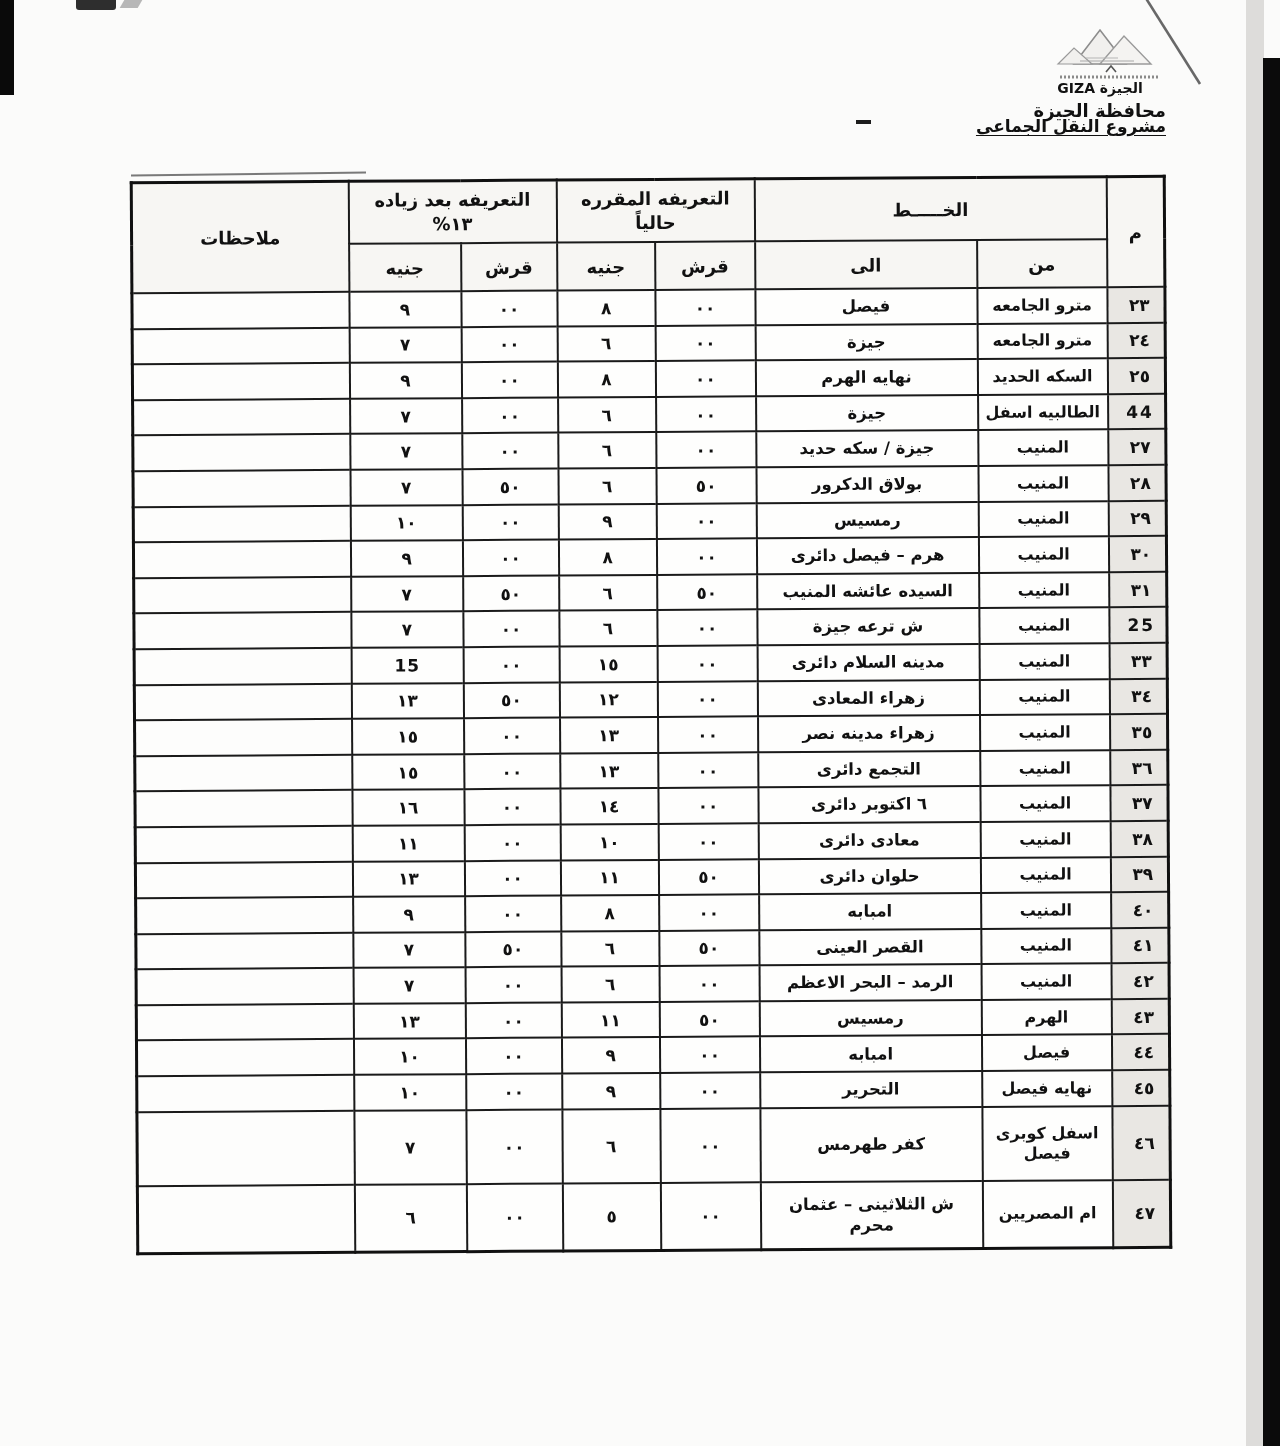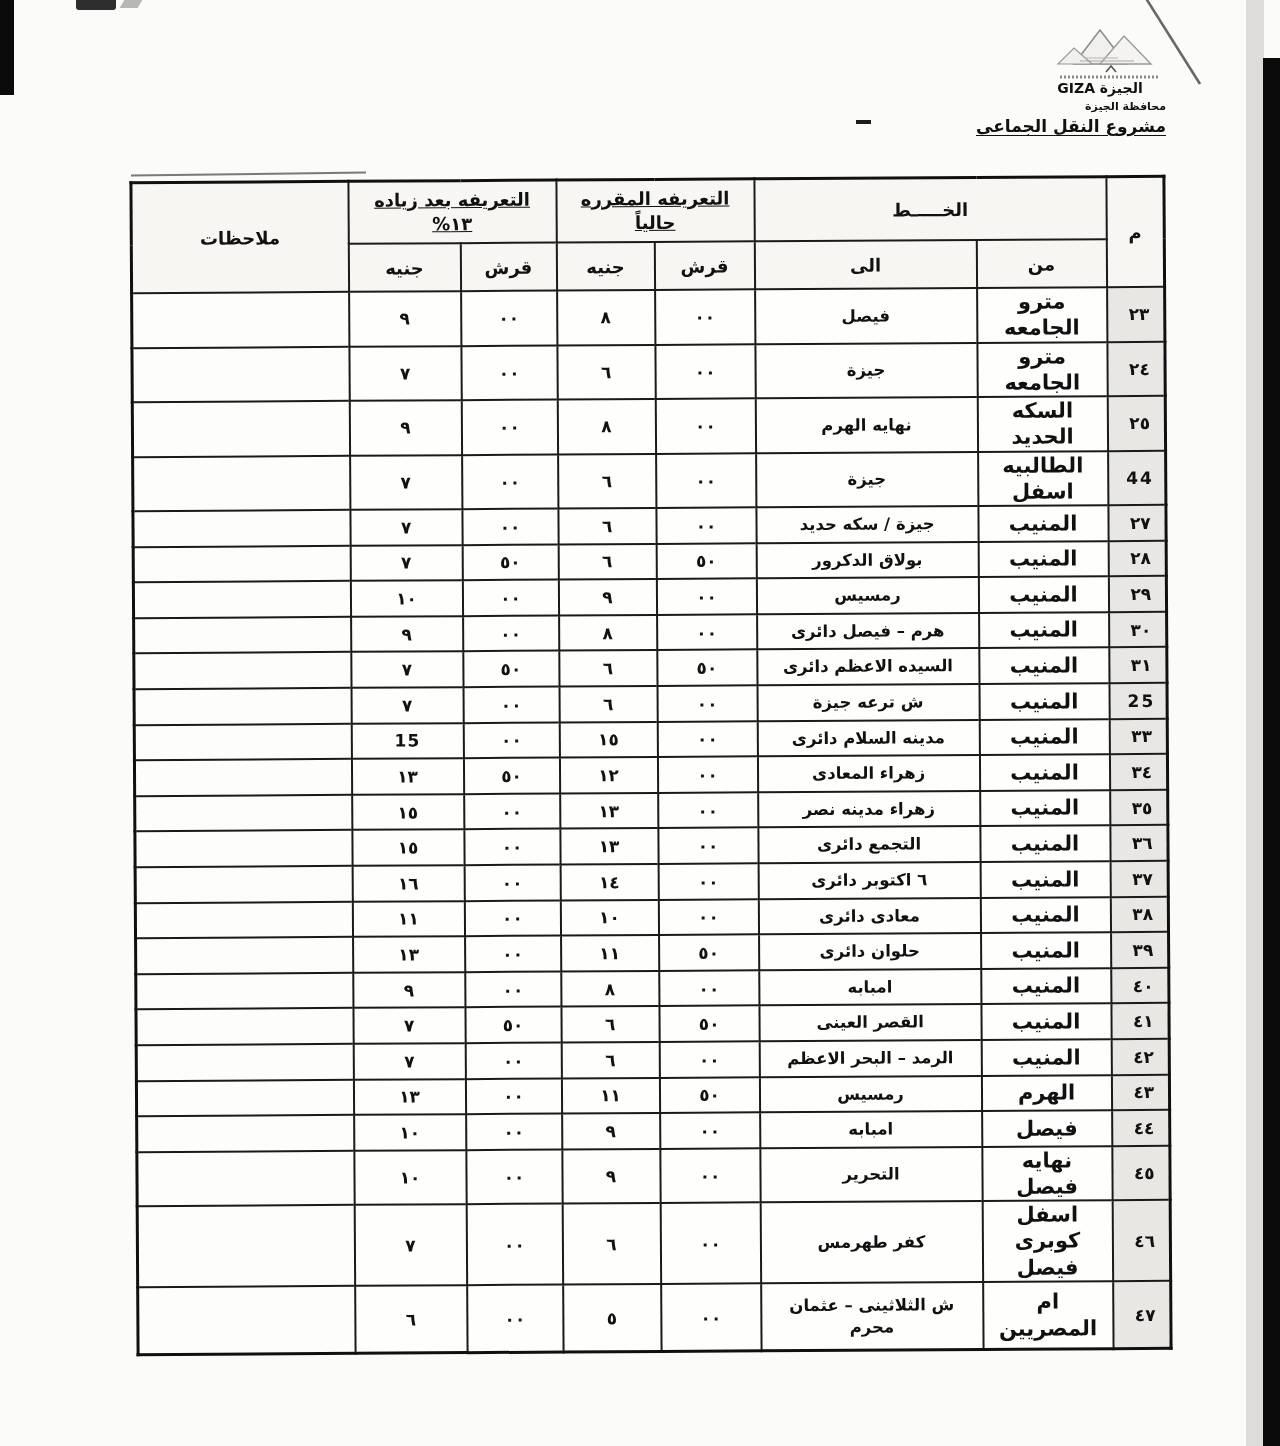--- a/index.html
+++ b/index.html
@@ -21,21 +21,21 @@
   .corner-svg{left:1100px;top:-4px;width:130px;height:95px;}
   .pre-table-line{left:131px;top:173px;width:235px;height:2px;background:#4d4d4d;transform:rotate(-0.7deg);opacity:.75;}
   
   .logo-art{position:absolute;left:1056px;top:20px;width:110px;height:62px;}
   .logo-caption{
     position:absolute;left:1030px;top:80px;width:140px;
     text-align:center;font-weight:bold;font-size:14px;direction:rtl;
   }
   .org-title{
     position:absolute;right:114px;top:100px;width:300px;
-    text-align:right;direction:rtl;font-weight:bold;font-size:11px;
+    text-align:right;direction:rtl;font-weight:bold;font-size:18px;
   }
   .project-title{
     position:absolute;right:114px;top:116px;width:300px;
     text-align:right;direction:rtl;font-weight:bold;font-size:17px;
     text-decoration:underline;
     text-underline-offset:3px;
   }
   .dash-mark{position:absolute;left:856px;top:120px;width:15px;height:4px;background:#1c1c1c;}
   
   .table-wrap{
@@ -53,28 +53,28 @@
     border:2px solid #1a1a1a;
     padding:0 5px;
     text-align:center;
     vertical-align:middle;
     font-weight:bold;
     overflow:hidden;
   }
   .fares thead th{background:#f7f6f3;font-size:18px;}
   .fares thead tr.h1 th{height:60px;}
   .fares thead tr.h2 th{height:46px;}
-  .two-line{line-height:1.35;text-decoration:underline;}
+  .two-line{line-height:1.35;}
   .fares td{background:#fefefd;font-size:17px;}
   .body-row{height:35.6px;}
   .row-tall1{height:74px;}
   .row-tall2{height:68px;}
   td.col-no,th.th-serial{background:#e9e7e3;}
   td.col-no{font-size:17px;letter-spacing:2px;padding-left:12px;}
-  td.col-from{font-size:21px;line-height:1.25;margin-left:28px;}
+  td.col-from{font-size:16px;line-height:1.25;margin-left:28px;}
   td.col-to{font-size:16.5px;line-height:1.3;}
   td.col-num{font-size:17px;letter-spacing:1px;}
   td.col-notes{background:#fdfdfc;}
 </style>
 </head>
 <body>
 
 <div class="page">
 
   <div class="artifact left-bar"></div>
@@ -213,21 +213,21 @@
             <td class="col-to">هرم – فيصل دائرى</td>
             <td class="col-num">٠٠</td>
             <td class="col-num">٨</td>
             <td class="col-num">٠٠</td>
             <td class="col-num">٩</td>
             <td class="col-notes"></td>
           </tr>
           <tr class="body-row">
             <td class="col-no">٣١</td>
             <td class="col-from">المنيب</td>
-            <td class="col-to">السيده الاعظم دائرى</td>
+            <td class="col-to">السيده عائشه المنيب</td>
             <td class="col-num">٥٠</td>
             <td class="col-num">٦</td>
             <td class="col-num">٥٠</td>
             <td class="col-num">٧</td>
             <td class="col-notes"></td>
           </tr>
           <tr class="body-row">
             <td class="col-no">25</td>
             <td class="col-from">المنيب</td>
             <td class="col-to">ش ترعه جيزة</td>

